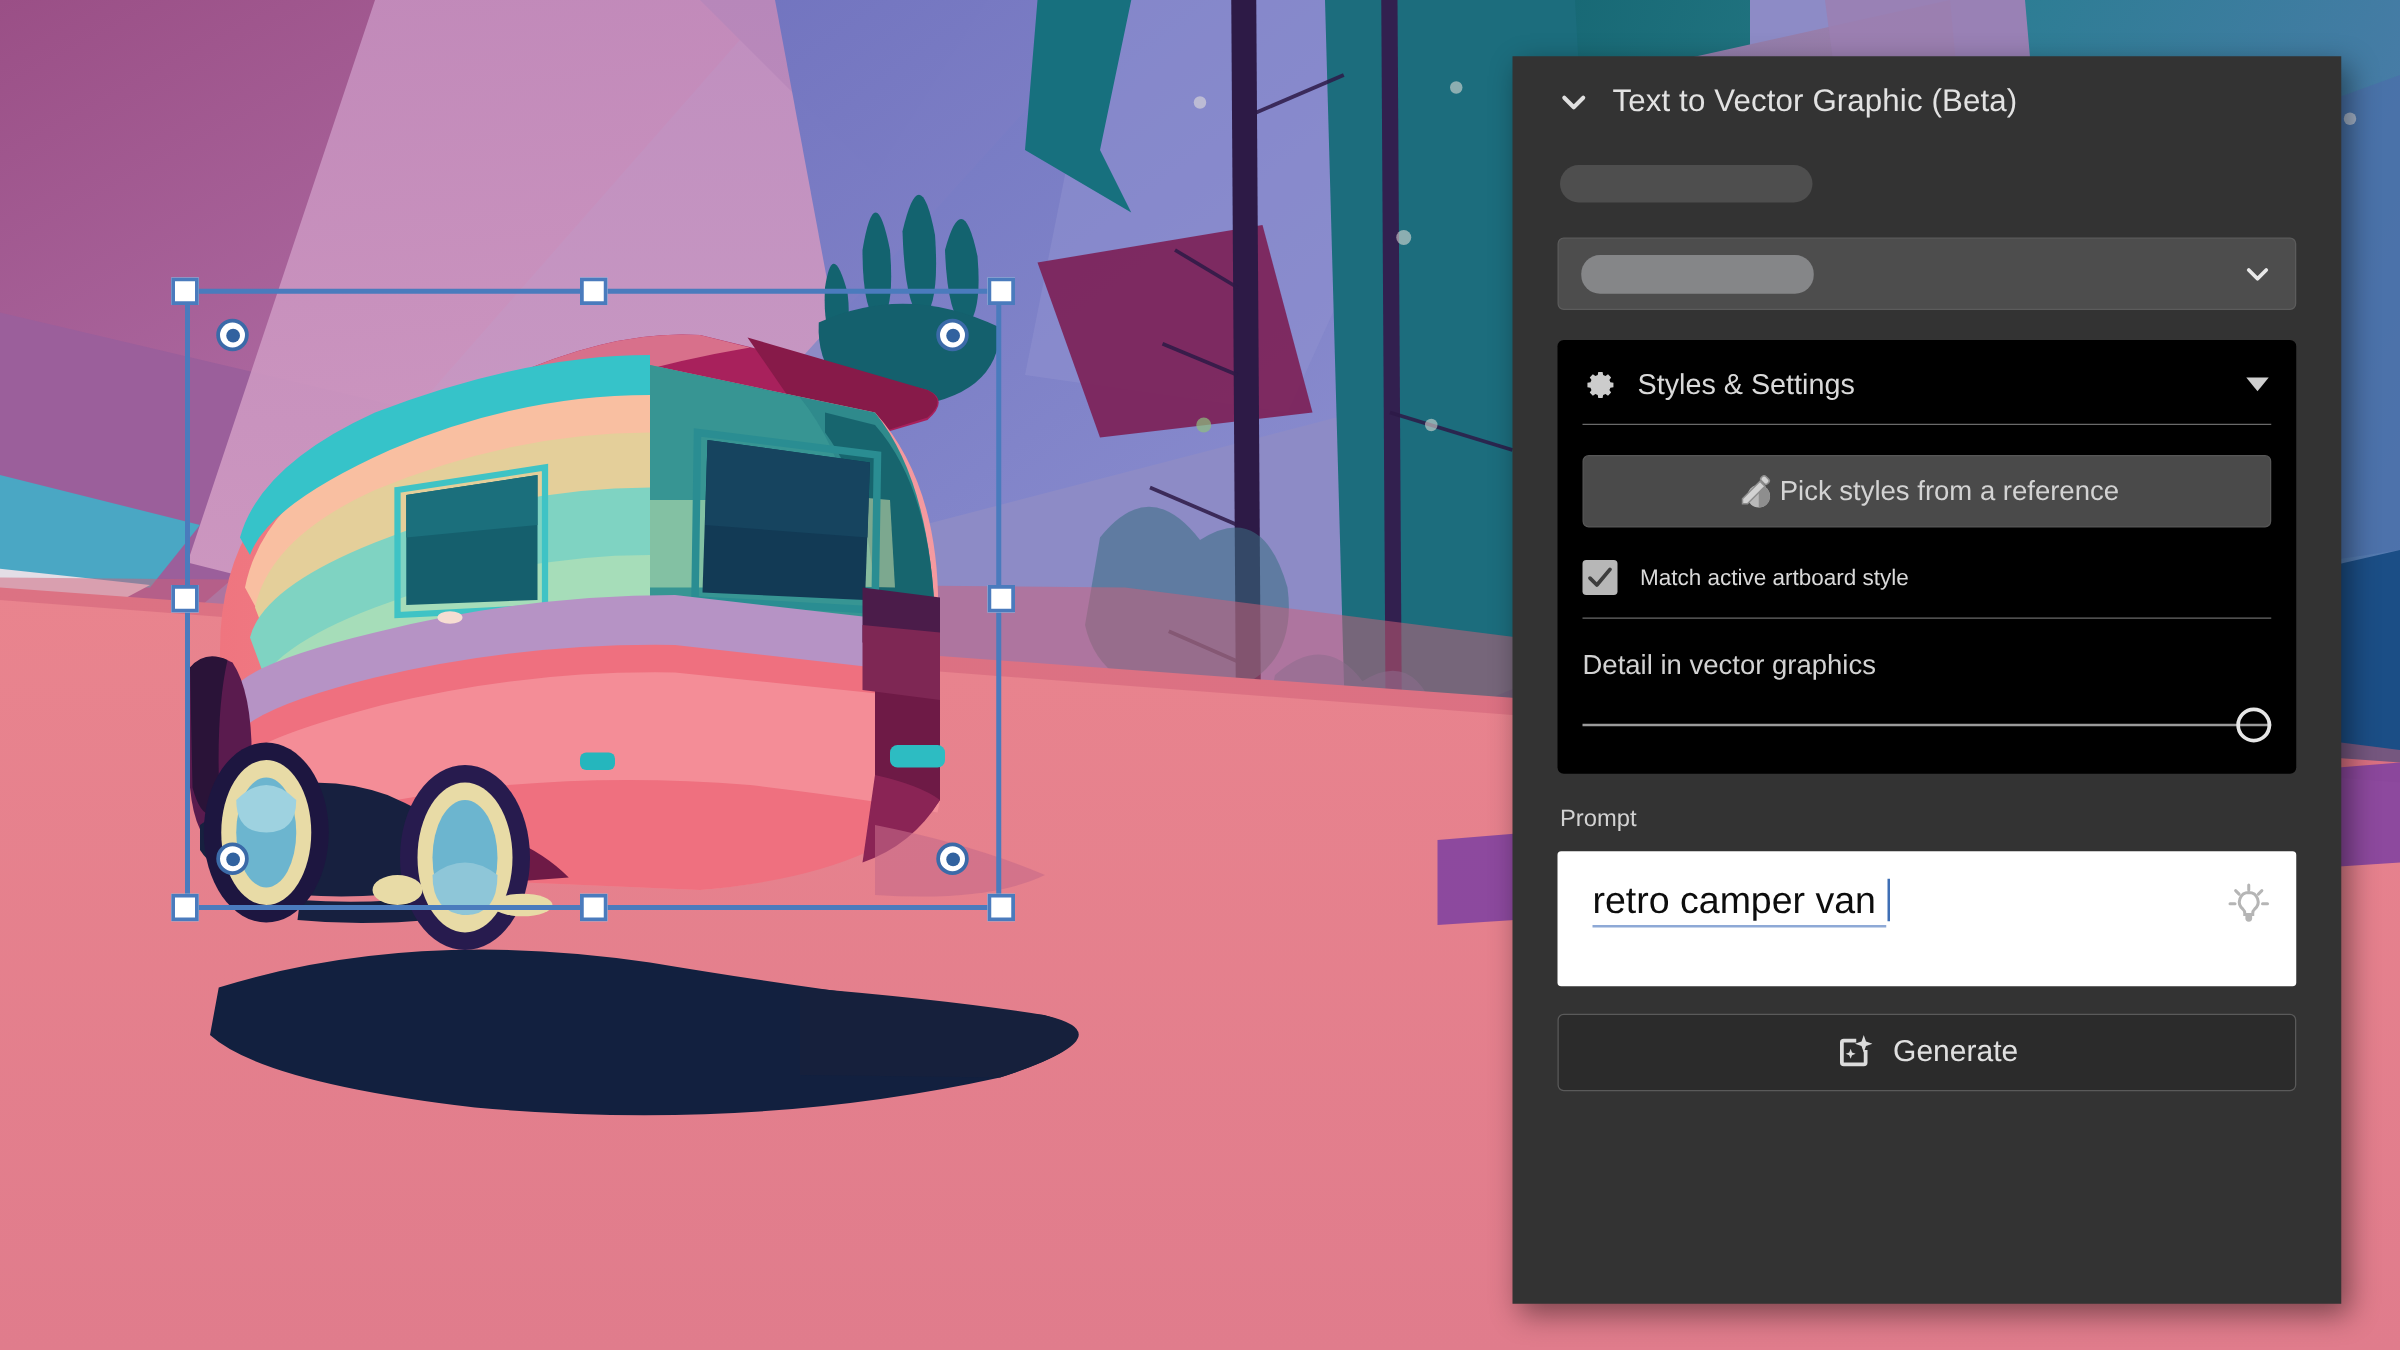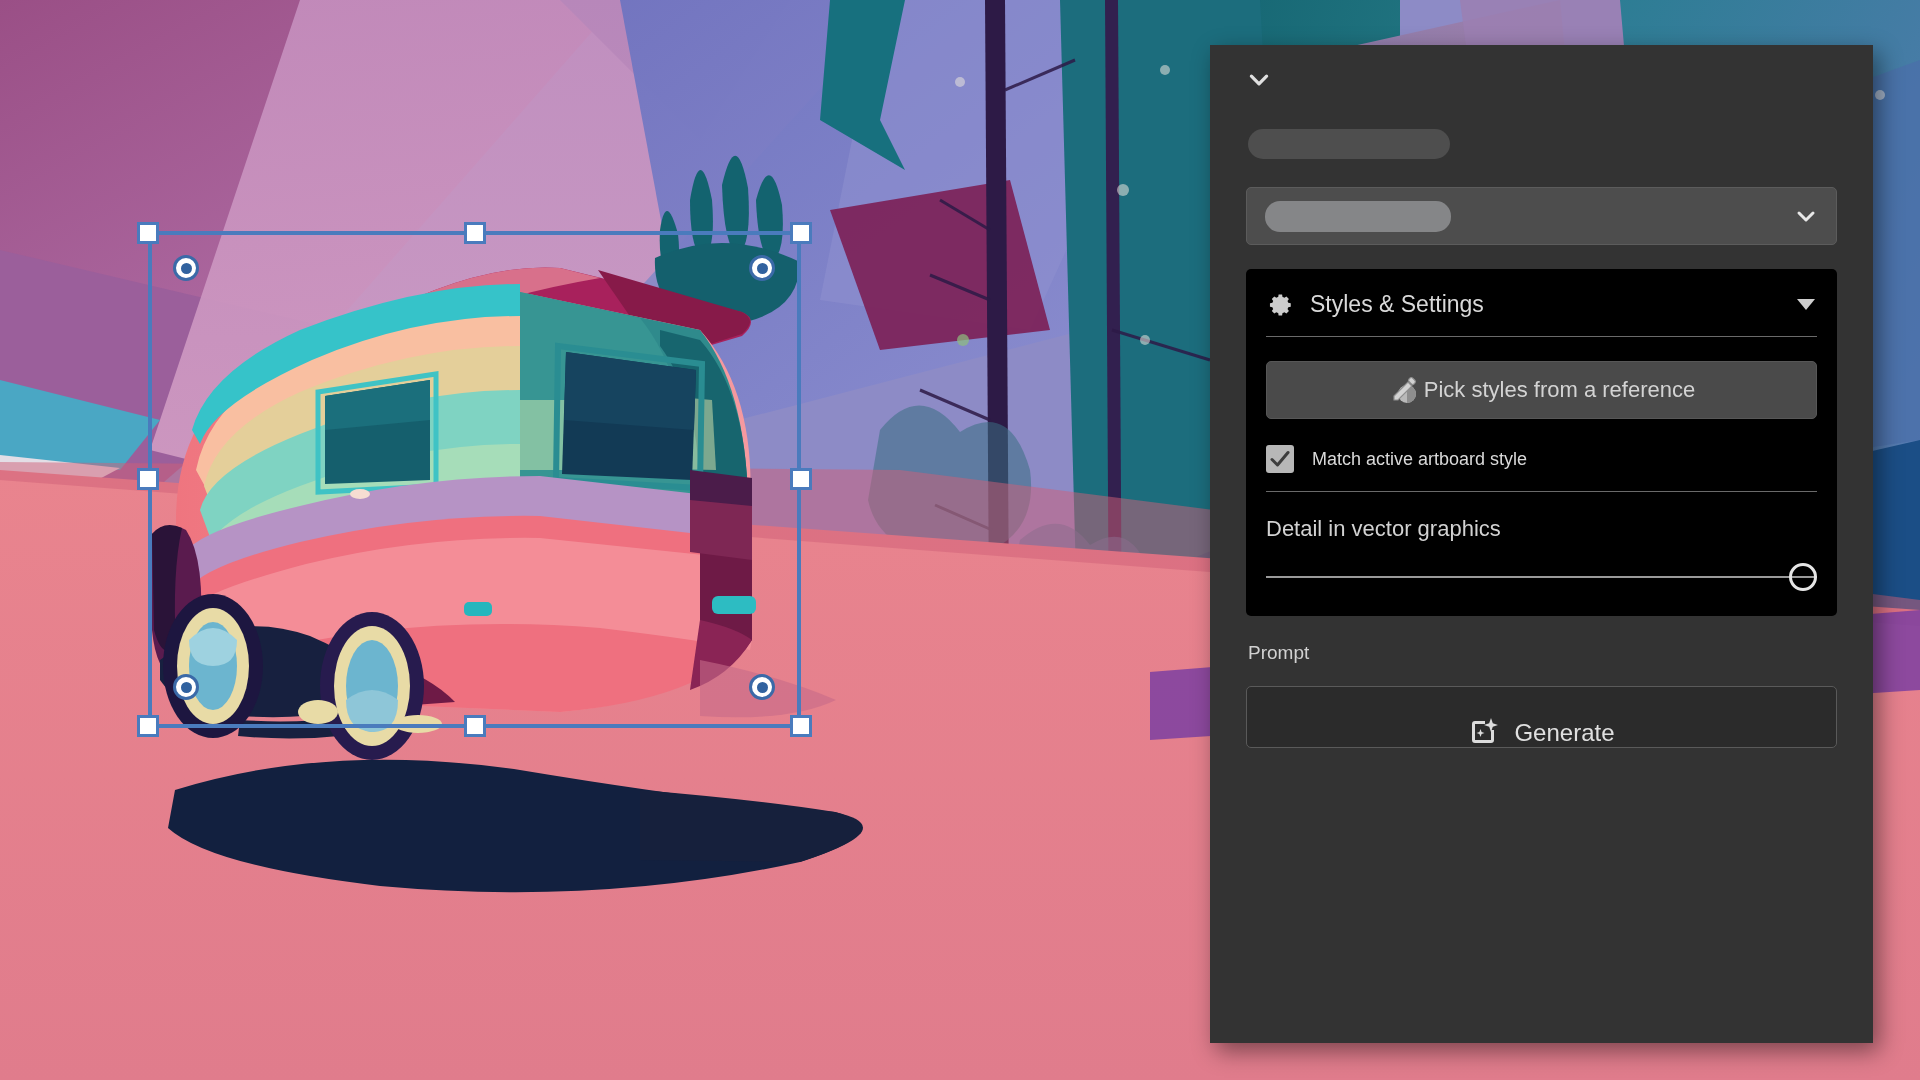--- a/index.html
+++ b/index.html
@@ -181,21 +181,21 @@
     margin-left:1px;
   }
   .bulb-icon { position:absolute; right:18px; top:22px; width:40px; height:40px; }
 
   .generate-btn {
     margin: 22px 36px 0 36px;
     height:62px;
     background:#2b2b2b;
     border:1px solid #5a5a5a;
     border-radius:5px;
-    display:flex; align-items:flex-end; justify-content:center;
+    display:flex; align-items:center; justify-content:center;
     gap:16px;
     font-size:24px;
     color:#e0e0e0;
     cursor:pointer;
   }
   .gen-icon { width:30px; height:30px; flex:0 0 auto; }
 </style>
 </head>
 <body>
 
@@ -419,20 +419,21 @@
     <path d="M9,3 L21,3 L21,8 L17,8 L17,48 L21,48 L21,53 L9,53 L9,48 L13,48 L13,8 L9,8 Z"></path>
   </g>
 </svg>
 
 <div id="panel">
 
   <div class="panel-header">
     <svg class="chev-down-large" viewBox="0 0 24 24">
       <path d="M5 8.5 L12 15.5 L19 8.5" fill="none" stroke="#e0e0e0" stroke-width="3" stroke-linecap="round" stroke-linejoin="round"></path>
     </svg>
+    <div class="panel-title">Text to Vector Graphic (Beta)</div>
   </div>
 
   <div class="skeleton-pill skeleton-row1"></div>
 
   <div class="combo">
     <div class="skeleton-pill"></div>
     <div class="spacer"></div>
     <svg class="chev-down-sm" viewBox="0 0 24 24">
       <path d="M5 9 L12 16 L19 9" fill="none" stroke="#e8e8e8" stroke-width="3" stroke-linecap="round" stroke-linejoin="round"></path>
     </svg>
@@ -474,20 +475,34 @@
 
     <div class="slider-label">Detail in vector graphics</div>
     <div class="slider-wrap">
       <div class="slider-track"></div>
       <div class="slider-thumb"></div>
     </div>
   </div>
 
   <div class="prompt-label">Prompt</div>
 
+  <div class="prompt-box">
+    <span class="prompt-text">retro camper van </span><span class="caret"></span>
+    <svg class="bulb-icon" viewBox="0 0 40 40">
+      <g stroke="#b5b5b5" stroke-width="2.4" stroke-linecap="round" fill="none">
+        <path d="M20 5 L20 9"></path>
+        <path d="M9.5 9.5 L12.3 12.3"></path>
+        <path d="M30.5 9.5 L27.7 12.3"></path>
+        <path d="M5 20 L9 20"></path>
+        <path d="M31 20 L35 20"></path>
+      </g>
+      <path d="M20 11 a7.5 7.5 0 0 0-4.6 13.4 c1 .9 1.4 1.8 1.4 3.1 l0 1 l6.4 0 l0-1 c0-1.3 .4-2.2 1.4-3.1 A7.5 7.5 0 0 0 20 11 z" fill="none" stroke="#b5b5b5" stroke-width="2.4"></path>
+      <path d="M17.3 29 l5.4 0 l0 2.6 a2.7 2.7 0 0 1-5.4 0 z" fill="#b5b5b5"></path>
+    </svg>
+  </div>
 
   <div class="generate-btn">
     <svg class="gen-icon" viewBox="0 0 30 30">
       <path d="M4 7 a3 3 0 0 1 3-3 l10 0 l0 3 l-10 0 l0 16 l16 0 l0-10 l3 0 l0 10 a3 3 0 0 1-3 3 l-16 0 a3 3 0 0 1-3-3 z" fill="#dcdcdc"></path>
       <path d="M23 1 L24.8 6.2 L30 8 L24.8 9.8 L23 15 L21.2 9.8 L16 8 L21.2 6.2 Z" fill="#dcdcdc"></path>
       <path d="M12.5 12 L13.6 14.9 L16.5 16 L13.6 17.1 L12.5 20 L11.4 17.1 L8.5 16 L11.4 14.9 Z" fill="#dcdcdc"></path>
     </svg>
     <span>Generate</span>
   </div>
 </div>

